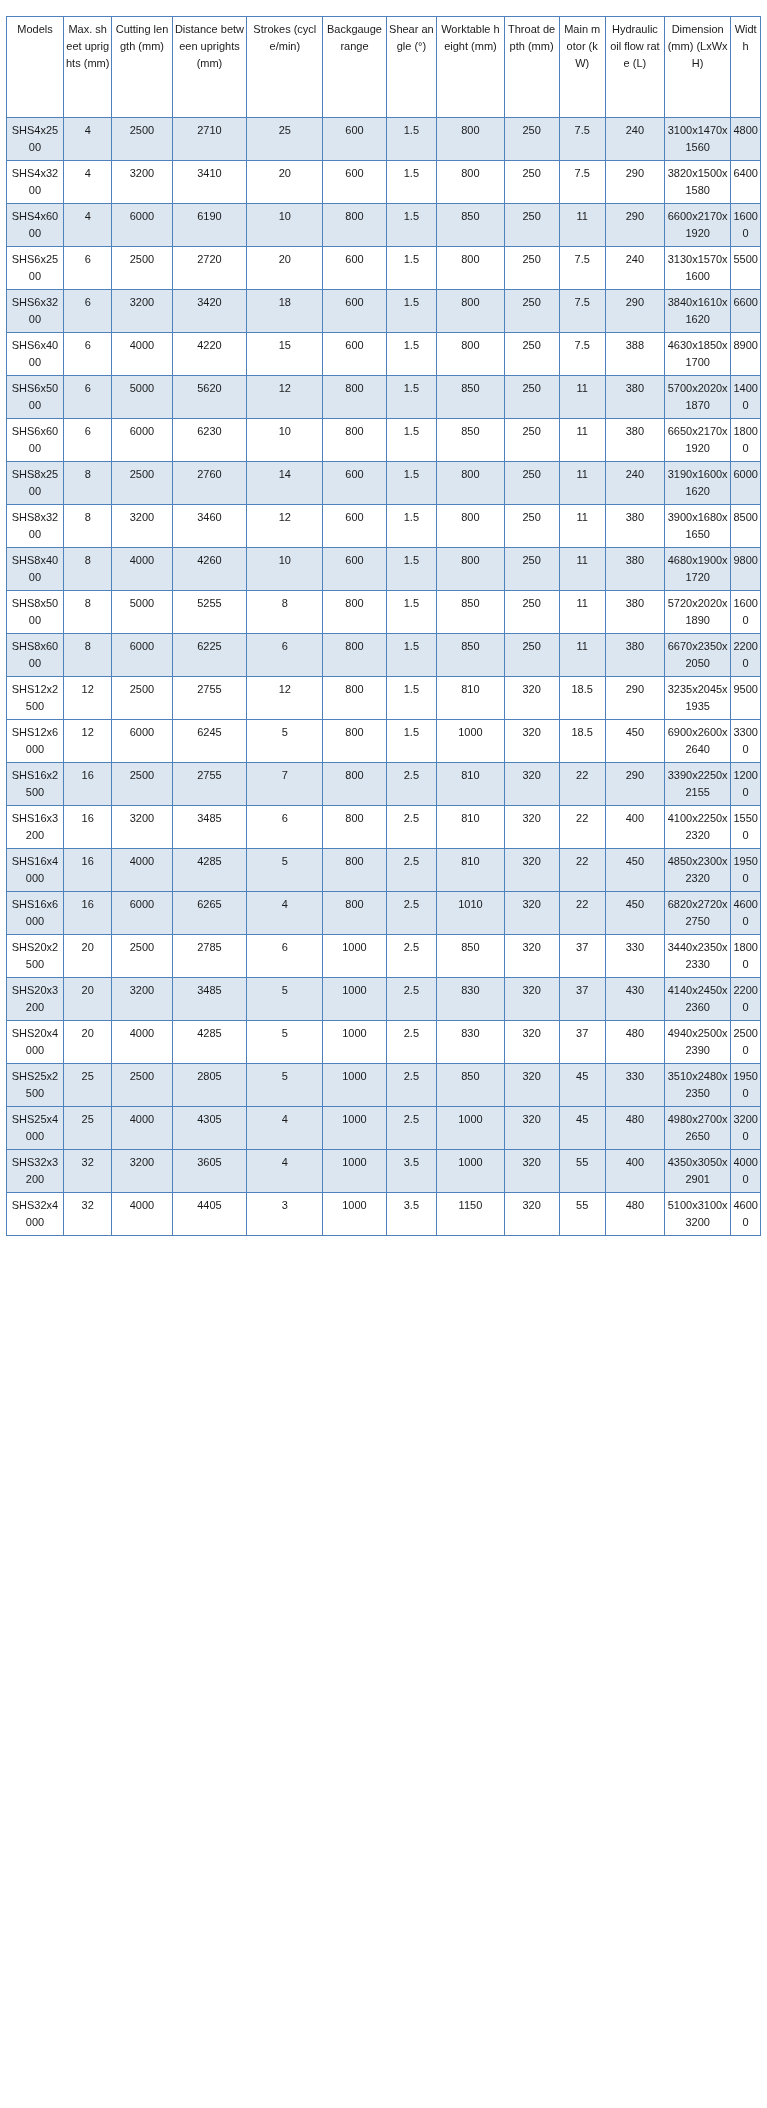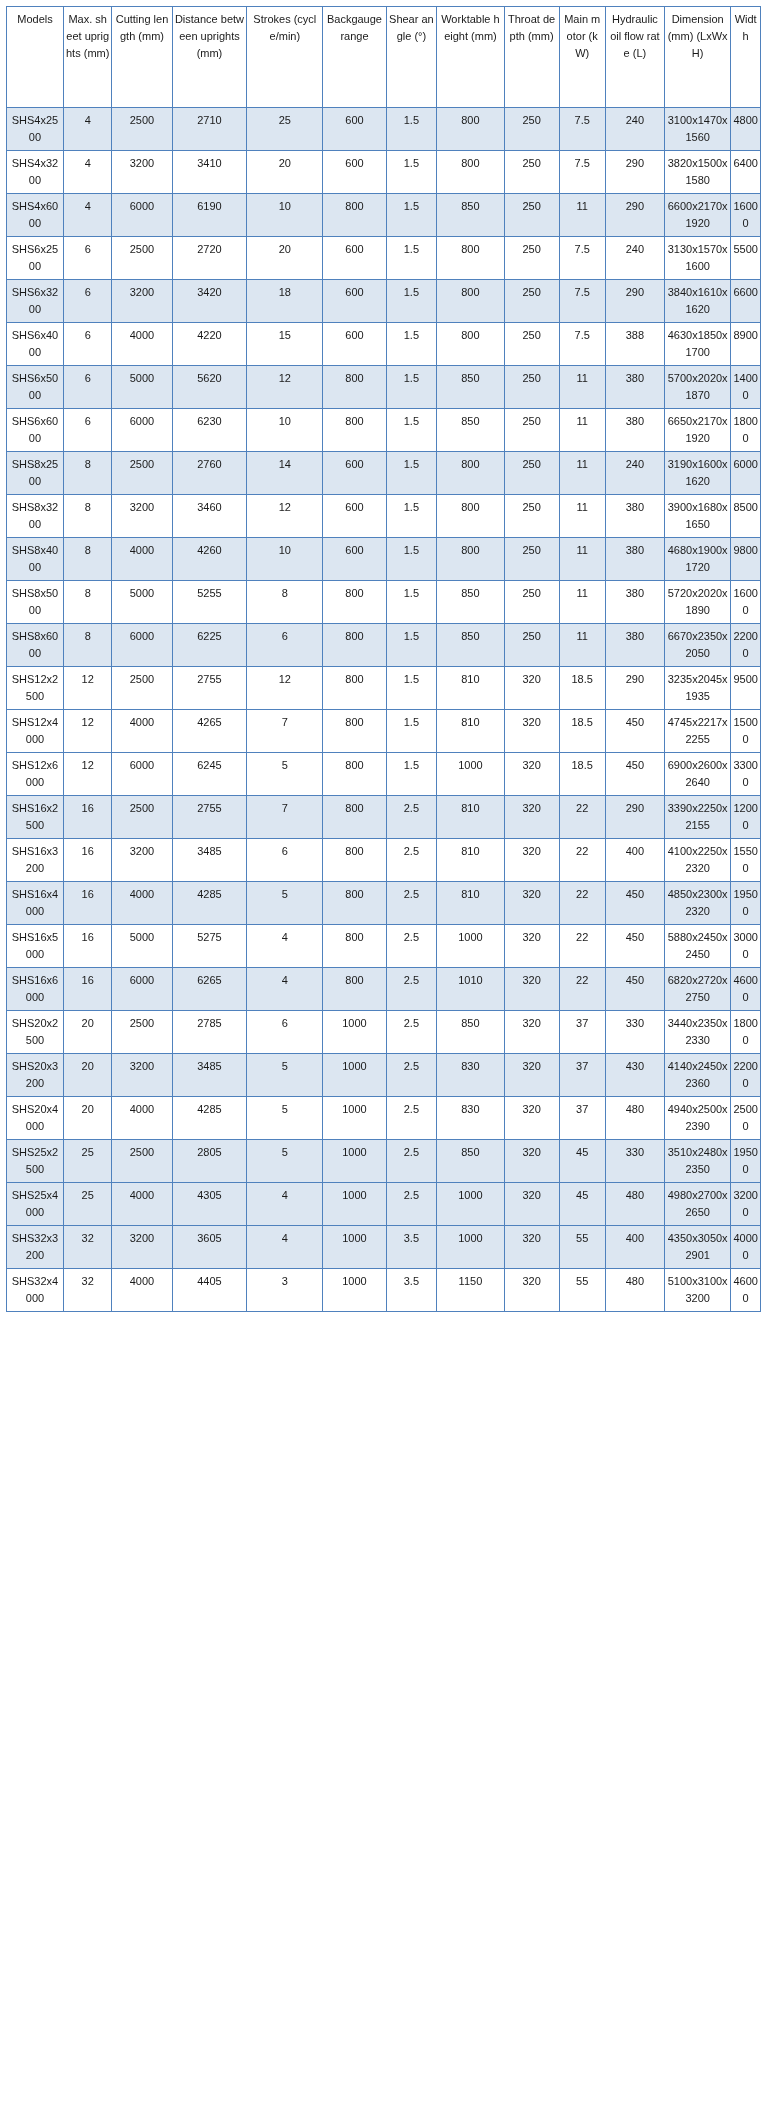--- a/index.html
+++ b/index.html
@@ -6,20 +6,21 @@
   body{
     width:767px;
     background:#ffffff;
     font-family:"Liberation Sans", sans-serif;
     color:#1a1a1a;
   }
   #spec-wrap{
     width:767px;
     box-sizing:border-box;
     padding:6px 6px 8px 6px;
+    margin-top:10px;
   }
   table.spec{
     border-collapse:collapse;
     table-layout:fixed;
     width:755px;
     border:1px solid #4f81bd;
   }
   table.spec th, table.spec td{
     border:1px solid #4f81bd;
     font-size:11px;
@@ -297,35 +298,20 @@
           <td>800</td>
           <td>1.5</td>
           <td>810</td>
           <td>320</td>
           <td>18.5</td>
           <td>290</td>
           <td>3235x2045x1935</td>
           <td>9500</td>
         </tr>
         <tr>
-          <td>SHS12x4000</td>
-          <td>12</td>
-          <td>4000</td>
-          <td>4265</td>
-          <td>7</td>
-          <td>800</td>
-          <td>1.5</td>
-          <td>810</td>
-          <td>320</td>
-          <td>18.5</td>
-          <td>450</td>
-          <td>4745x2217x2255</td>
-          <td>15000</td>
-        </tr>
-        <tr>
           <td>SHS12x6000</td>
           <td>12</td>
           <td>6000</td>
           <td>6245</td>
           <td>5</td>
           <td>800</td>
           <td>1.5</td>
           <td>1000</td>
           <td>320</td>
           <td>18.5</td>
@@ -370,35 +356,20 @@
           <td>4285</td>
           <td>5</td>
           <td>800</td>
           <td>2.5</td>
           <td>810</td>
           <td>320</td>
           <td>22</td>
           <td>450</td>
           <td>4850x2300x2320</td>
           <td>19500</td>
-        </tr>
-        <tr>
-          <td>SHS16x5000</td>
-          <td>16</td>
-          <td>5000</td>
-          <td>5275</td>
-          <td>4</td>
-          <td>800</td>
-          <td>2.5</td>
-          <td>1000</td>
-          <td>320</td>
-          <td>22</td>
-          <td>450</td>
-          <td>5880x2450x2450</td>
-          <td>30000</td>
         </tr>
         <tr class="shaded">
           <td>SHS16x6000</td>
           <td>16</td>
           <td>6000</td>
           <td>6265</td>
           <td>4</td>
           <td>800</td>
           <td>2.5</td>
           <td>1010</td>

